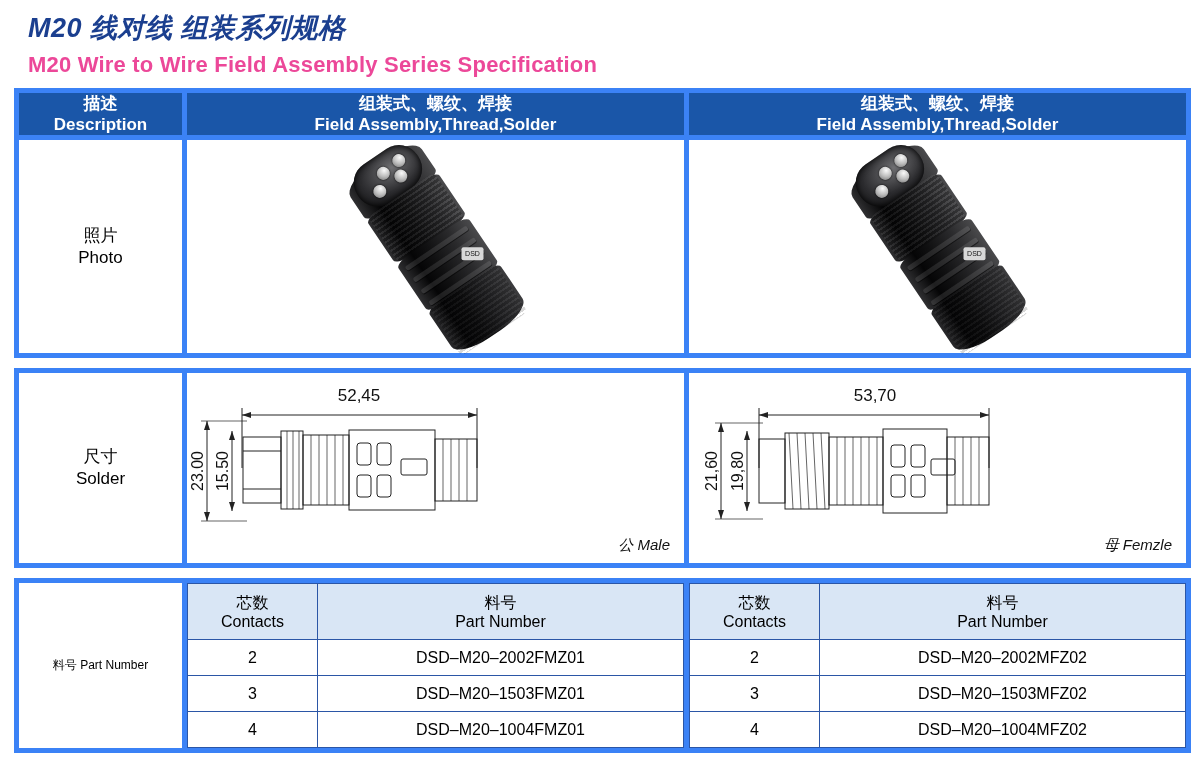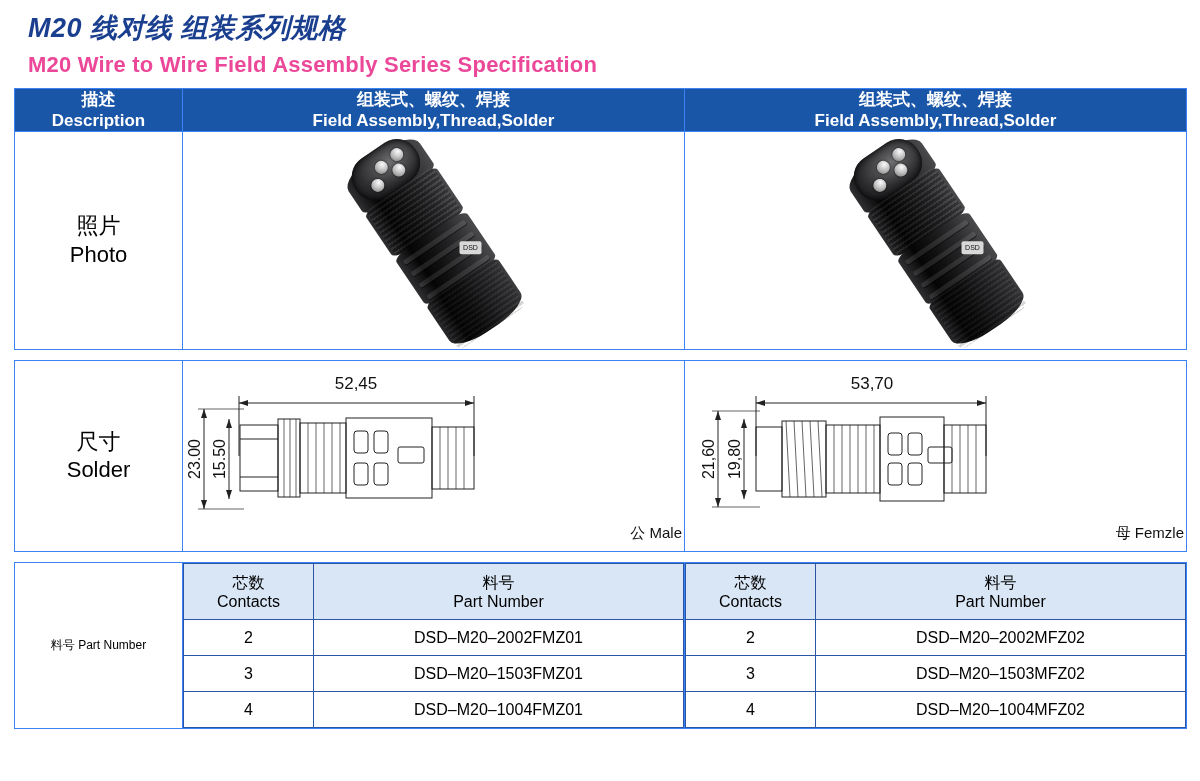--- a/index.html
+++ b/index.html
@@ -32,36 +32,36 @@
   }
 
   
   .tbl {
     border-collapse: collapse;
     width: 1172px;
     margin: 0 0 0 0;
     table-layout: fixed;
   }
   .tbl td, .tbl th {
-    border: 1px solid #3b82f6;
+    border: 5px solid #3b82f6;
     padding: 0;
     vertical-align: middle;
     text-align: center;
   }
   .hdr-cell {
     background: #1a56a8;
     color: #fff;
     font-weight: bold;
     padding: 9px 4px 11px 4px;
     line-height: 1.25;
   }
   .hdr-zh { font-size: 17px; }
   .hdr-en { font-size: 17px; }
   .rowlabel {
-    font-size: 22px;
+    font-size: 17px;
     line-height: 1.3;
     width: 168px;
     margin-top: 8px;
   }
   .rowlabel .zh { display: block; }
   .rowlabel .en { display: block; }
 
   
   .photo-cell { height: 218px; position: relative; }
   .conn-wrap { position: relative; width: 100%; height: 100%; }
@@ -110,22 +110,22 @@
   .label-chip {
     position: absolute; width: 22px; height: 13px; border-radius: 2px;
     background: #d8d8d8; color: #111; font-size: 7px; line-height: 13px;
     text-align: center; font-family: "Liberation Sans", sans-serif;
   }
 
   
   .draw-cell { height: 188px; position: relative; }
   .draw-wrap { position: relative; width: 100%; height: 100%; }
   .mf-label {
-    position: absolute; right: 2px; bottom: 8px;
-    font-size: 15px; color: #111;
+    position: absolute; right: 14px; bottom: 8px;
+    font-size: 15px; color: #111; font-style: italic;
   }
 
   
   .sub {
     width: 100%; border-collapse: collapse; table-layout: fixed;
   }
   .sub td {
     border: 1px solid #2b56a6;
     font-size: 16px;
     padding: 7px 2px;

